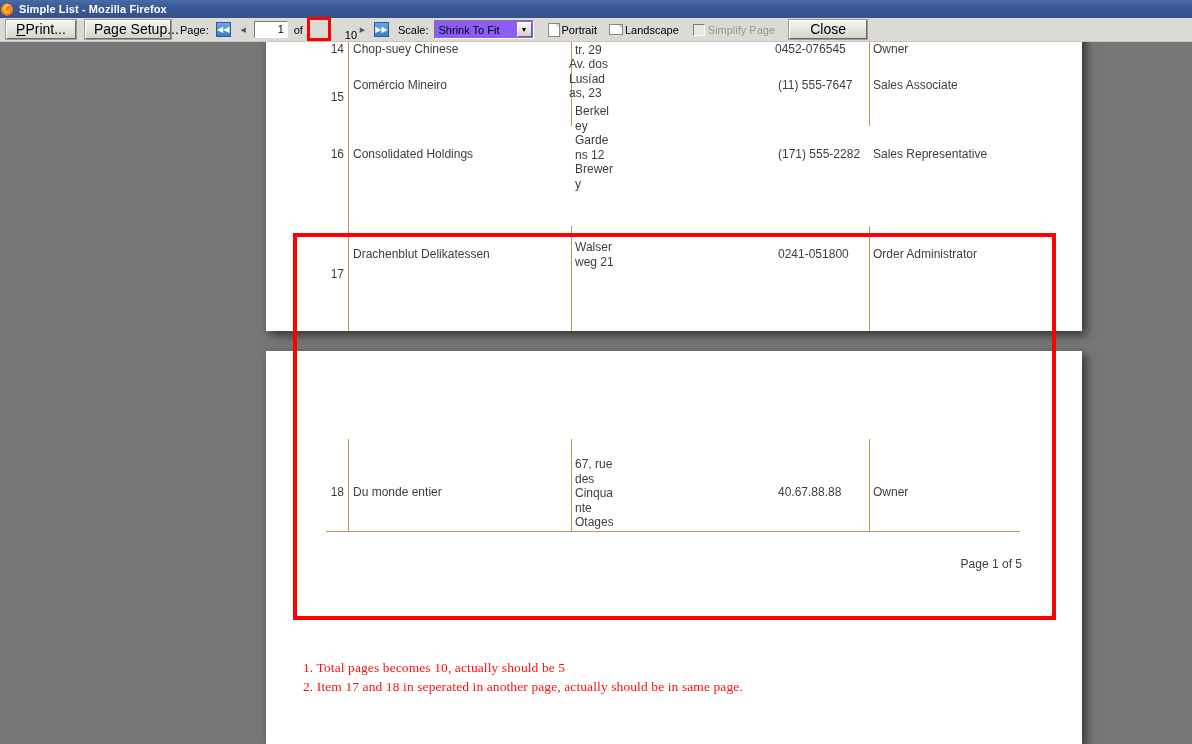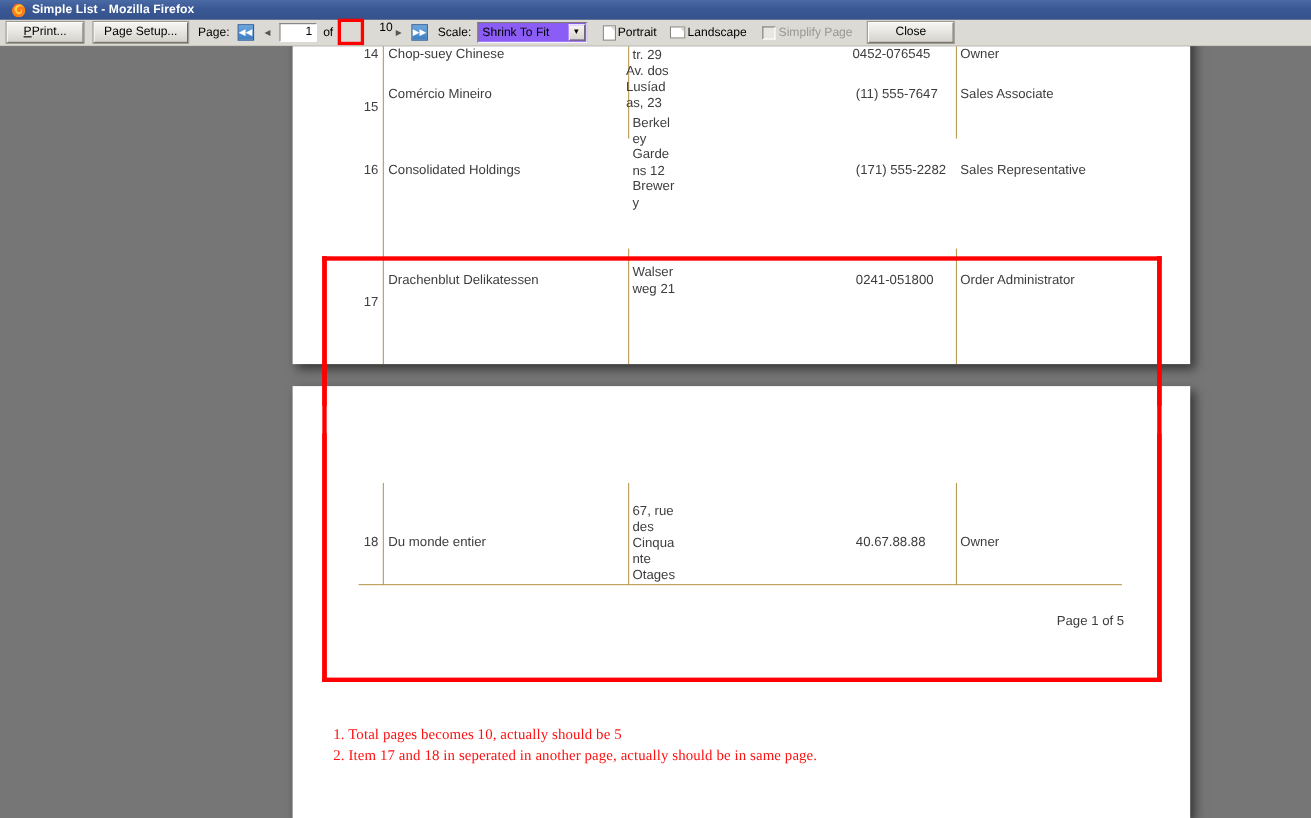--- a/index.html
+++ b/index.html
@@ -8,21 +8,21 @@
     width: 1192px; height: 744px;
     overflow: hidden;
     font-family: "Liberation Sans", sans-serif;
     background: #767676;
   }
 
   
   #titlebar {
     position: absolute; left: 0; top: 0; width: 1192px; height: 18px;
     background: linear-gradient(to bottom, #4a6aa5 0%, #3a5894 45%, #36528c 100%);
-    display: flex; align-items: center; padding-left: 10px;
+    display: flex; align-items: center; padding-left: 0;
   }
   #titlebar .ff-logo {
     width: 14px; height: 14px; margin-right: 5px; position: relative; flex: none;
   }
   #titlebar .title-text {
     color: #ffffff; font-size: 11px; font-weight: bold;
     font-family: "Liberation Sans", sans-serif;
     letter-spacing: 0.1px; white-space: nowrap;
   }
 
@@ -31,21 +31,21 @@
     position: absolute; left: 0; top: 18px; width: 1192px; height: 24px;
     background: #dcdad5;
     display: flex; align-items: center; gap: 0px;
     border-bottom: 1px solid #c8c5bd;
   }
   .winbtn {
     background: linear-gradient(to bottom,#f6f5f3 0%, #e6e4df 50%, #d6d3cc 100%);
     border: 1px solid;
     border-color: #ffffff #6d6a64 #6d6a64 #ffffff;
     outline: 1px solid #9d9a94;
-    font-size: 11px; color: #000;
+    font-size: 14px; color: #000;
     height: 19px; line-height: 17px;
     padding: 0 8px; cursor: default; white-space: nowrap;
     font-family: "Liberation Sans", sans-serif;
   }
   .tb-gap { width: 9px; flex: none; }
   .tb-label { font-size: 11px; color: #000; white-space: nowrap; }
   .uline { text-decoration: underline; }
 
   .navbtn {
     width: 15px; height: 15px; flex: none;
@@ -60,21 +60,21 @@
     color: #555; font-size: 7px;
   }
   #pagefield {
     width: 34px; height: 17px;
     border: 1px solid; border-color: #7d7a74 #ffffff #ffffff #7d7a74;
     background: #ffffff; font-size: 11px; text-align: right;
     padding: 0 3px; line-height: 15px; color: #000;
     font-family: "Liberation Sans", sans-serif;
   }
   #totalpages-wrap {
-    position: relative; display: flex; align-items: flex-start; justify-content: center;
+    position: relative; display: flex; align-items: flex-end; justify-content: center;
     width: 44px; height: 22px; padding-left: 44px;
   }
   #totalpages { font-size: 11px; color: #000; }
   #totalpages-hl {
     position: absolute; left: 0; top: -2px; width: 24px; height: 24px;
     border: 3px solid #ff0000; pointer-events: none;
   }
   #scale-select {
     height: 19px; width: 100px;
     border: 1px solid; border-color: #7d7a74 #ffffff #ffffff #7d7a74;

